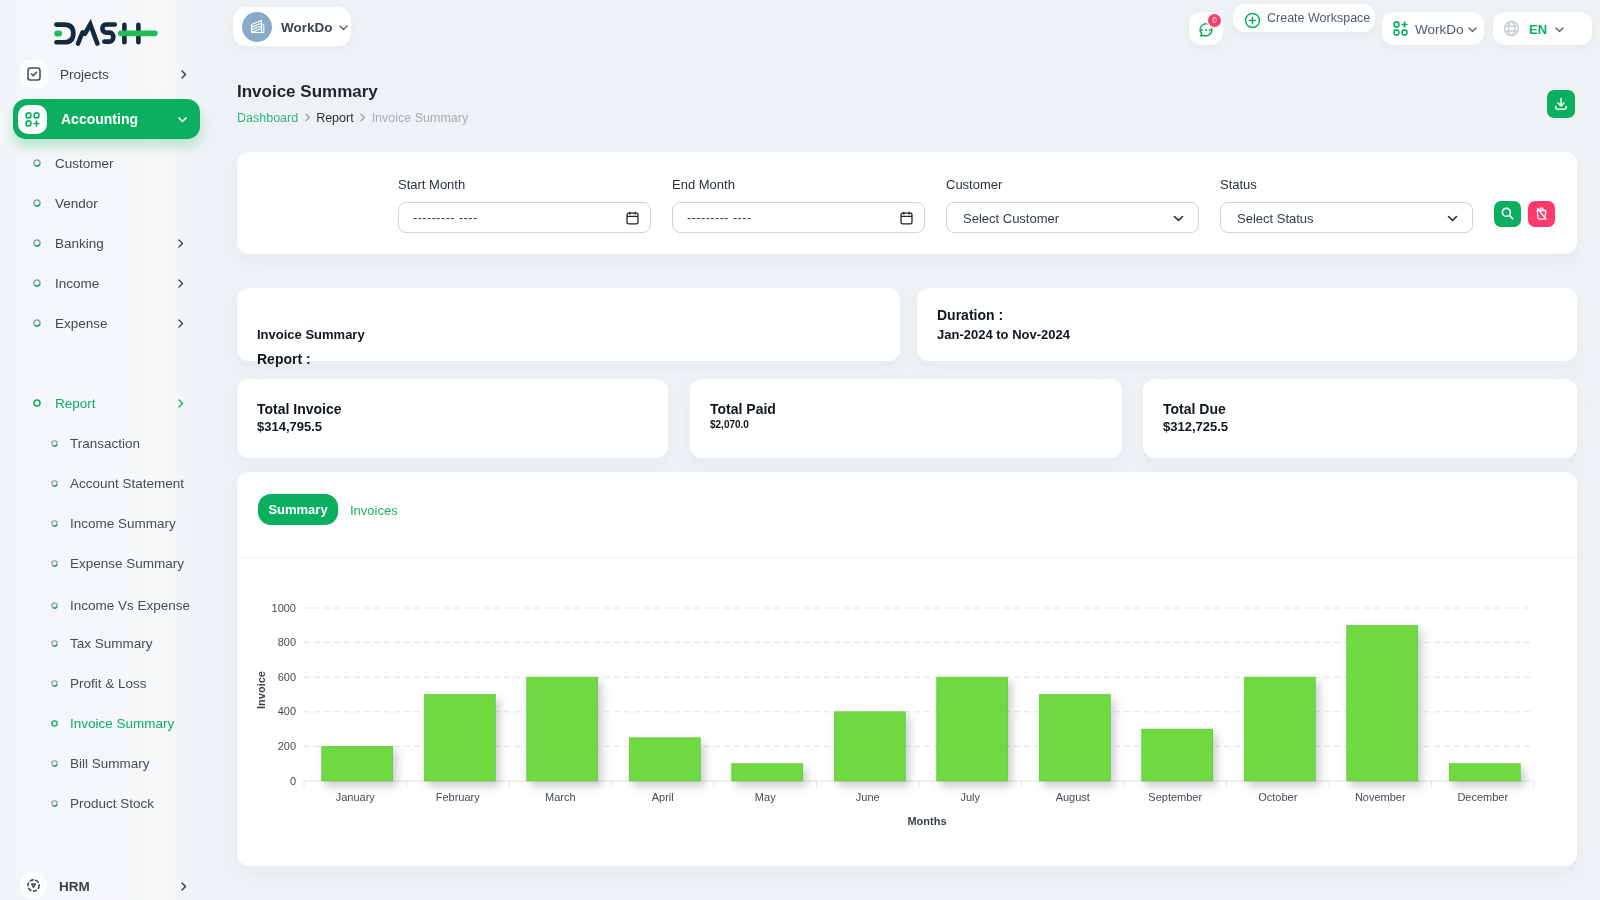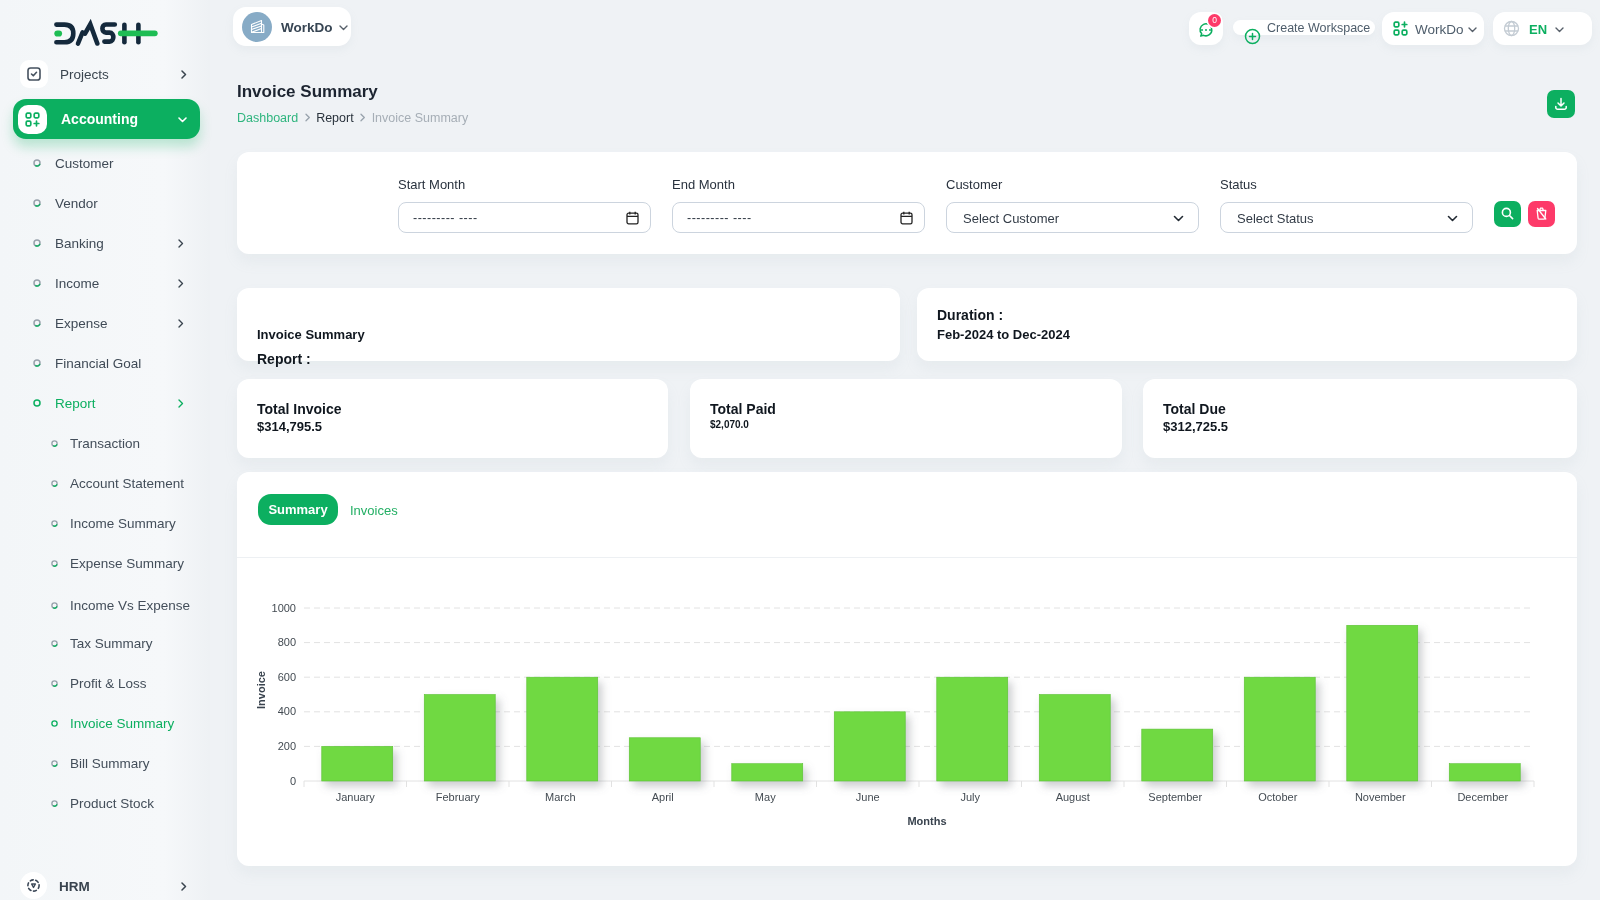--- a/index.html
+++ b/index.html
@@ -95,27 +95,20 @@
   <div class="mitem" style="top:309px;">
       <svg class="ring" viewBox="0 0 8 8">
         <circle cx="4" cy="4" r="3" fill="none" stroke="#97a1ab" stroke-width="1.5"></circle>
         <path d="M6.6 5.5 A3 3 0 0 1 2.8 6.75" fill="none" stroke="#0caf60" stroke-width="1.5" stroke-linecap="round"></path>
       </svg>
       <div class="mtext">Expense</div>
     <svg class="chev" style="left:176px;" viewBox="0 0 9 9" fill="none" stroke="#3a454f" stroke-width="1.4" stroke-linecap="round" stroke-linejoin="round">
         <path d="M3 1 L6.5 4.5 L3 8"></path>
       </svg>
     </div>
-  <div class="mitem" style="top:349px;">
-      <svg class="ring" viewBox="0 0 8 8">
-        <circle cx="4" cy="4" r="3" fill="none" stroke="#97a1ab" stroke-width="1.5"></circle>
-        <path d="M6.6 5.5 A3 3 0 0 1 2.8 6.75" fill="none" stroke="#0caf60" stroke-width="1.5" stroke-linecap="round"></path>
-      </svg>
-      <div class="mtext">Financial Goal</div>
-    </div>
   <div class="mitem" style="top:389px;">
       <svg class="ring" viewBox="0 0 8 8">
         <circle cx="4" cy="4" r="3" fill="none" stroke="#0caf60" stroke-width="1.5"></circle>
       </svg>
       <div class="mtext" style="color:#0caf60;">Report</div>
     <svg class="chev" style="left:176px;" viewBox="0 0 9 9" fill="none" stroke="#0caf60" stroke-width="1.4" stroke-linecap="round" stroke-linejoin="round">
         <path d="M3 1 L6.5 4.5 L3 8"></path>
       </svg>
     </div>
 
@@ -222,21 +215,21 @@
   <svg class="abs" style="left:11px;top:15.5px;" width="12" height="4" viewBox="0 0 12 4">
       <g fill="#0caf60">
         <circle cx="2" cy="2" r="1"></circle>
         <circle cx="6" cy="2" r="1"></circle>
         <circle cx="10" cy="2" r="1"></circle>
       </g>
     </svg>
   <div class="abs" style="left:19px;top:2px;width:13px;height:13px;border-radius:50%;background:#fd3a69;color:#fff;font-size:8.5px;text-align:center;line-height:13px;box-shadow:0 0 0 1.5px #fff;">0</div>
 </div>
 
-<div class="abs" style="left:1233px;top:20px;width:142px;height:15px;background:#fff;border-radius:12px;box-shadow:0 4px 8px rgba(160,175,190,0.10);padding-left:24px;">
+<div class="abs" style="left:1233px;top:4px;width:142px;height:28px;background:#fff;border-radius:12px;box-shadow:0 4px 8px rgba(160,175,190,0.10);padding-left:24px;">
   <svg class="abs" style="left:11px;top:8px;" width="17" height="17" viewBox="0 0 17 17" fill="none" stroke="#0caf60" stroke-width="1.5" stroke-linecap="round">
     <circle cx="8.5" cy="8.5" r="7"></circle>
     <path d="M8.5 5.5 V11.5 M5.5 8.5 H11.5"></path>
   </svg>
   <div class="abs" style="left:34px;top:50%;transform:translateY(-50%);font-size:12.5px;color:#4e5d6b;">Create Workspace</div>
 </div>
 
 <div class="abs" style="left:1382px;top:12px;width:102px;height:33px;background:#fff;border-radius:12px;box-shadow:0 4px 8px rgba(160,175,190,0.10);">
   <svg class="abs" style="left:11px;top:9px;" width="15" height="15" viewBox="0 0 15 15" fill="none" stroke="#0caf60" stroke-width="1.7" stroke-linecap="round" stroke-linejoin="round">
     <rect x="1.2" y="1.2" width="4.6" height="4.6" rx="1.2"></rect>
@@ -326,21 +319,21 @@
     <path d="M4.8 3.2 L5.4 1.2 H7.6 L8.2 3.2"></path>
     <path d="M2.5 1.5 L10.8 12"></path>
   </svg>
 </div>
 
 <div class="card" style="left:237px;top:288px;width:663px;height:73px;"></div>
 <div class="abs" style="left:257px;top:307px;font-size:14px;font-weight:bold;color:#10171f;margin-top:44px;">Report :</div>
 <div class="abs" style="left:257px;top:327px;font-size:13px;font-weight:bold;color:#10171f;">Invoice Summary</div>
 <div class="card" style="left:917px;top:288px;width:660px;height:73px;"></div>
 <div class="abs" style="left:937px;top:307px;font-size:14px;font-weight:bold;color:#10171f;">Duration :</div>
-<div class="abs" style="left:937px;top:327px;font-size:13px;font-weight:bold;color:#10171f;">Feb-2024 to Dec-2024</div>
+<div class="abs" style="left:937px;top:327px;font-size:13px;font-weight:bold;color:#10171f;">Jan-2024 to Nov-2024</div>
 
 <div class="card" style="left:237px;top:379px;width:431px;height:79px;"></div>
 <div class="abs" style="left:257px;top:401px;font-size:14px;font-weight:bold;color:#10171f;">Total Invoice</div>
 <div class="abs" style="left:257px;top:419px;font-size:13px;font-weight:bold;color:#10171f;">$314,795.5</div>
 <div class="card" style="left:690px;top:379px;width:432px;height:79px;"></div>
 <div class="abs" style="left:710px;top:401px;font-size:14px;font-weight:bold;color:#10171f;">Total Paid</div>
 <div class="abs" style="left:710px;top:419px;font-size:10px;font-weight:bold;color:#10171f;">$2,070.0</div>
 <div class="card" style="left:1143px;top:379px;width:434px;height:79px;"></div>
 <div class="abs" style="left:1163px;top:401px;font-size:14px;font-weight:bold;color:#10171f;">Total Due</div>
 <div class="abs" style="left:1163px;top:419px;font-size:13px;font-weight:bold;color:#10171f;">$312,725.5</div>

